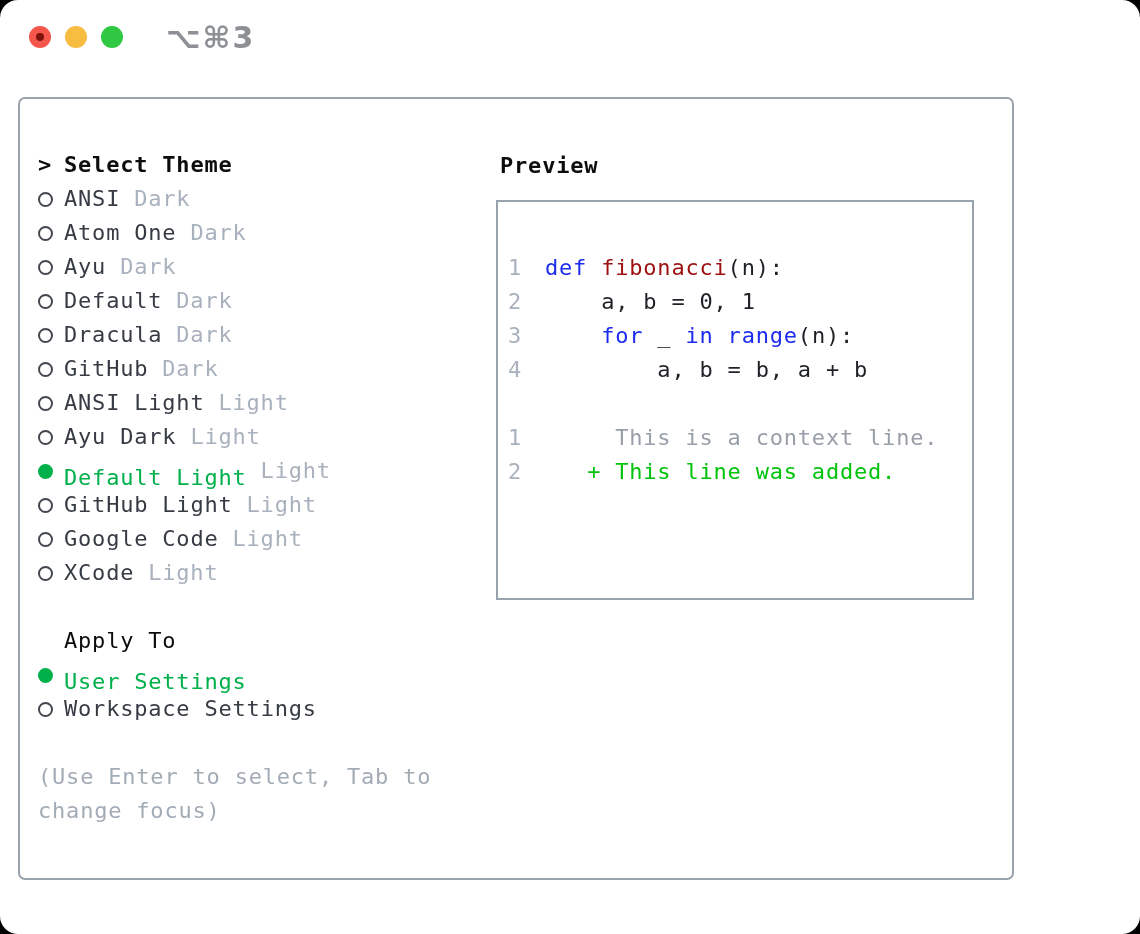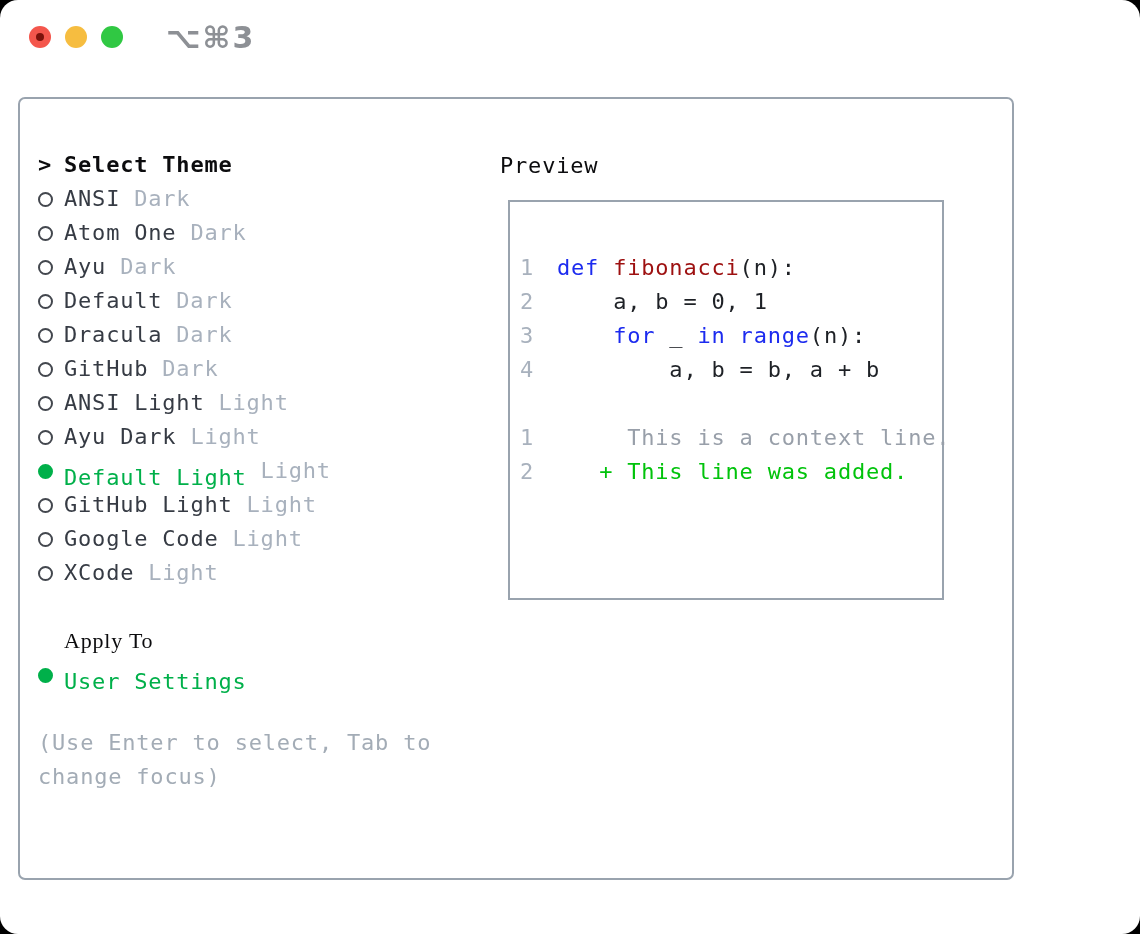--- a/index.html
+++ b/index.html
@@ -27,27 +27,27 @@
   .left-col{position:absolute;left:18px;top:49px;width:440px;}
   .row{display:flex;align-items:center;height:34px;}
   .slot{flex:0 0 26px;width:26px;display:flex;align-items:center;}
   .radio{width:11px;height:11px;border:2px solid var(--radio);border-radius:50%;}
   .row.sel .radio{background:var(--sel);border-color:var(--sel);}
   .row.sel .nm{color:var(--sel);margin-top:13px;}
   .prefix{font-weight:bold;color:var(--title);}
   .panel-title{font-weight:bold;color:var(--title);}
   .nm{color:var(--item);white-space:pre;margin-right:14px;}
   .var{color:var(--variant);white-space:pre;}
-  .apply-title{color:var(--title);white-space:pre;font-family:Liberation Serif, serif;}
+  .apply-title{color:var(--title);white-space:pre;}
   .spacer{height:34px;}
   .help{color:var(--help);width:430px;margin-top:0;}
 
   
-  .preview-title{position:absolute;left:480px;top:50px;font-weight:normal;color:var(--title);}
-  .preview-box{position:absolute;left:488px;top:101px;width:436px;height:400px;
+  .preview-title{position:absolute;left:480px;top:50px;font-weight:bold;color:var(--title);}
+  .preview-box{position:absolute;left:476px;top:101px;width:478px;height:400px;
                border:2px solid var(--border);box-sizing:border-box;}
   .codewrap{padding:49px 0 0 10px;}
   .cl{height:34px;white-space:pre;}
   .ln{display:inline-block;width:37px;color:var(--ln);}
   .code{color:var(--code);}
   .kw{color:var(--kw);}
   .fn{color:var(--fn);}
   .ctx{color:var(--ctx);}
   .del{color:var(--del);}
   .add{color:var(--add);}
@@ -165,20 +165,26 @@
       <div class="row">
         <span class="slot"></span>
         <span class="apply-title">Apply To</span>
       </div>
       <div class="row sel">
         <span class="slot">
             <span class="radio"></span>
           </span>
         <span class="nm">User Settings</span>
       </div>
+      <div class="row">
+        <span class="slot">
+            <span class="radio"></span>
+          </span>
+        <span class="nm">Workspace Settings</span>
+      </div>
 
       <div class="spacer"></div>
 
       <div class="help">(Use Enter to select, Tab to change focus)</div>
     </div>
 
     <div class="preview-title mono">Preview</div>
 
     <div class="preview-box">
       <div class="codewrap mono">

